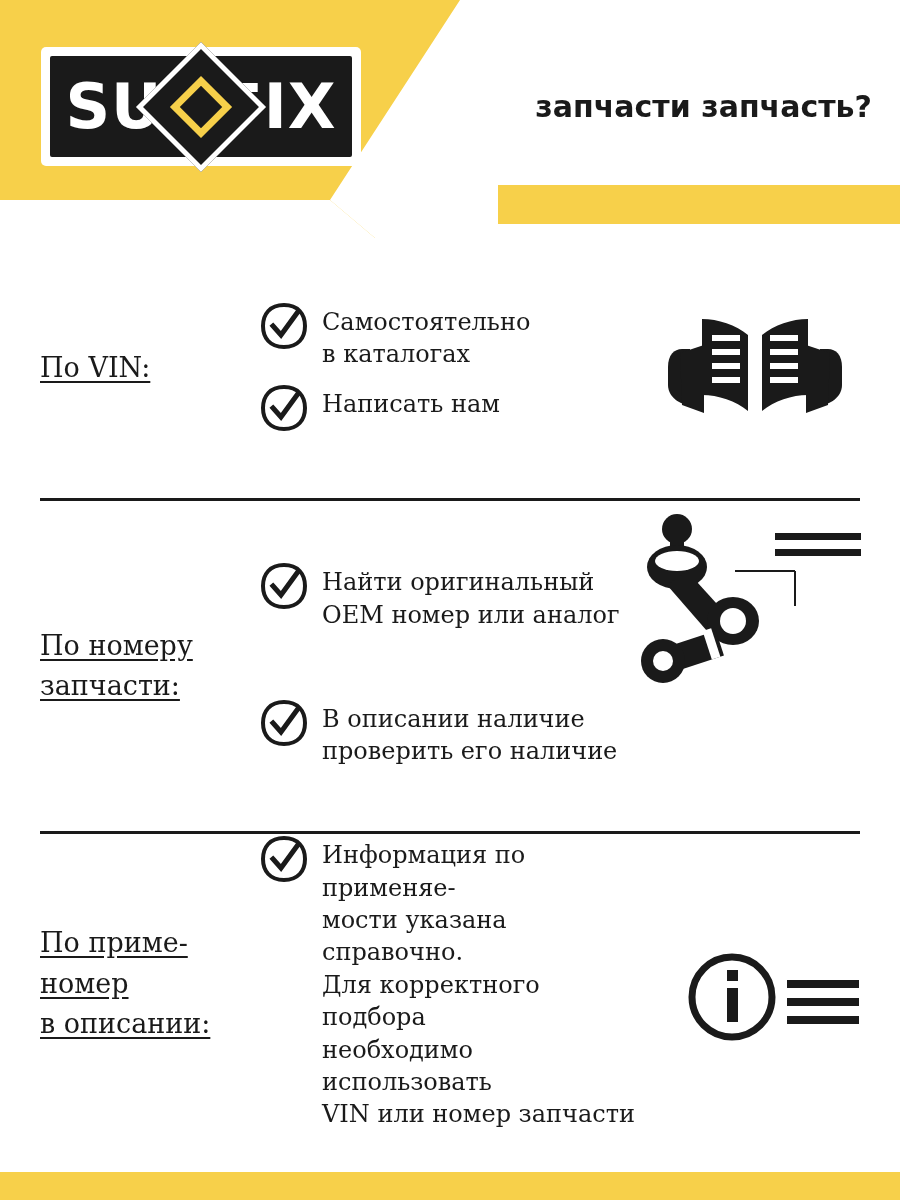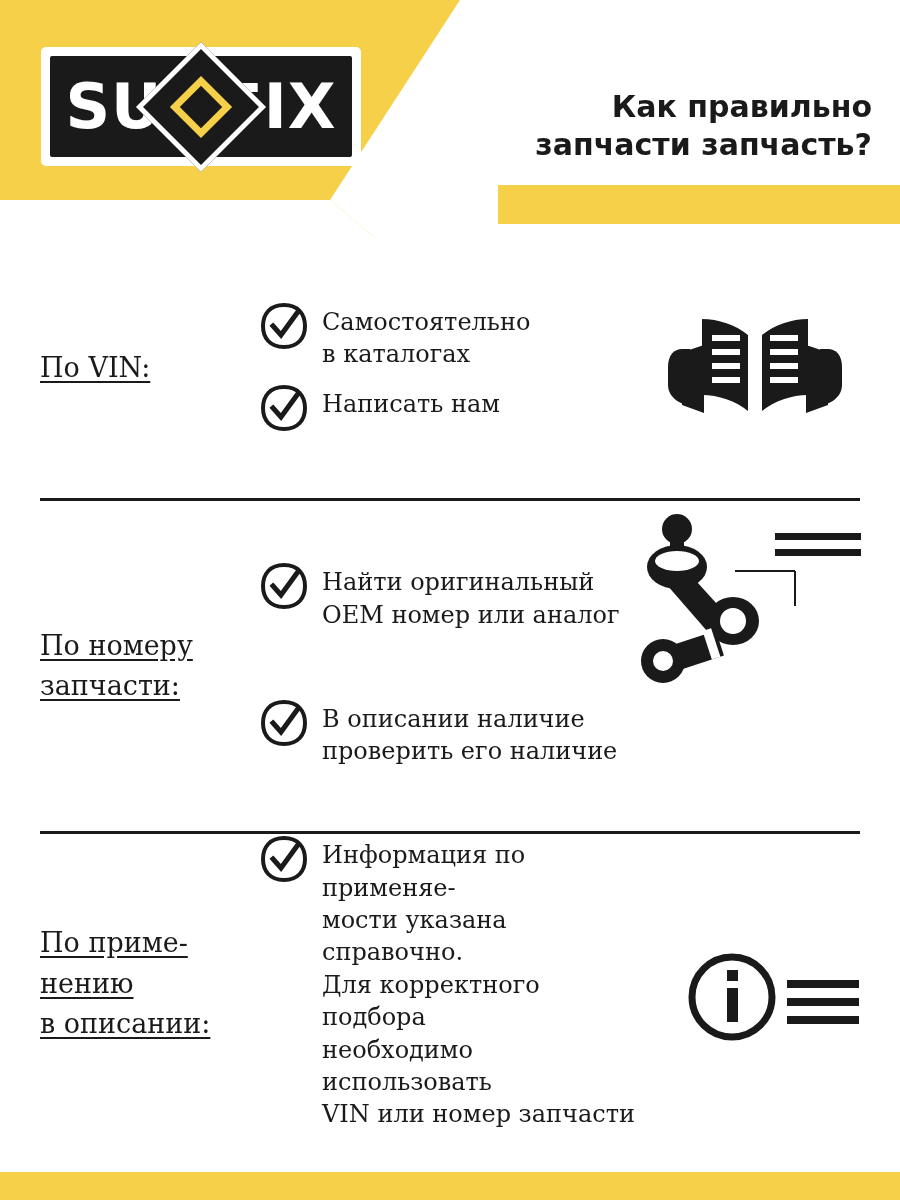--- a/index.html
+++ b/index.html
@@ -224,21 +224,20 @@
     <div class="logo-outer"></div>
     <div class="logo-inner"></div>
     <div class="logo-text">
       <span class="logo-su">SU</span>
         <span class="logo-fix">FIX</span>
     </div>
     <div class="logo-diamond"></div>
   </div>
 
   <div class="header-title">
-    <div>Как правильно</div>
     <div>запчасти запчасть?</div>
   </div>
 </div>
 
 <div class="main">
 
   <div class="row row-vin">
     <div class="row-label">
       <span>По VIN:</span>
     </div>
@@ -345,21 +344,21 @@
         </svg>
       </span>
     </div>
   </div>
 
   <div class="divider"></div>
 
   <div class="row row-app">
     <div class="row-label">
       <div><span>По приме-</span></div>
-      <div><span>нению</span></div>
+      <div><span>номер</span></div>
       <div><span>в описании:</span></div>
     </div>
     <div class="row-items">
       <div class="item">
         <span class="check">
           <svg width="48" height="48" viewBox="0 0 48 48">
             <path d="M24 3 C10 3 3 12 3 24 C3 36 10 45 24 45 C38 45 45 36 45 24 C45 12 38 3 24 3 Z" fill="none" stroke="#1a1a1a" stroke-width="4"></path>
             <path d="M13 24 L21 33 L37 11" fill="none" stroke="#1a1a1a" stroke-width="5" stroke-linecap="square" stroke-linejoin="miter"></path>
           </svg>
         </span>

